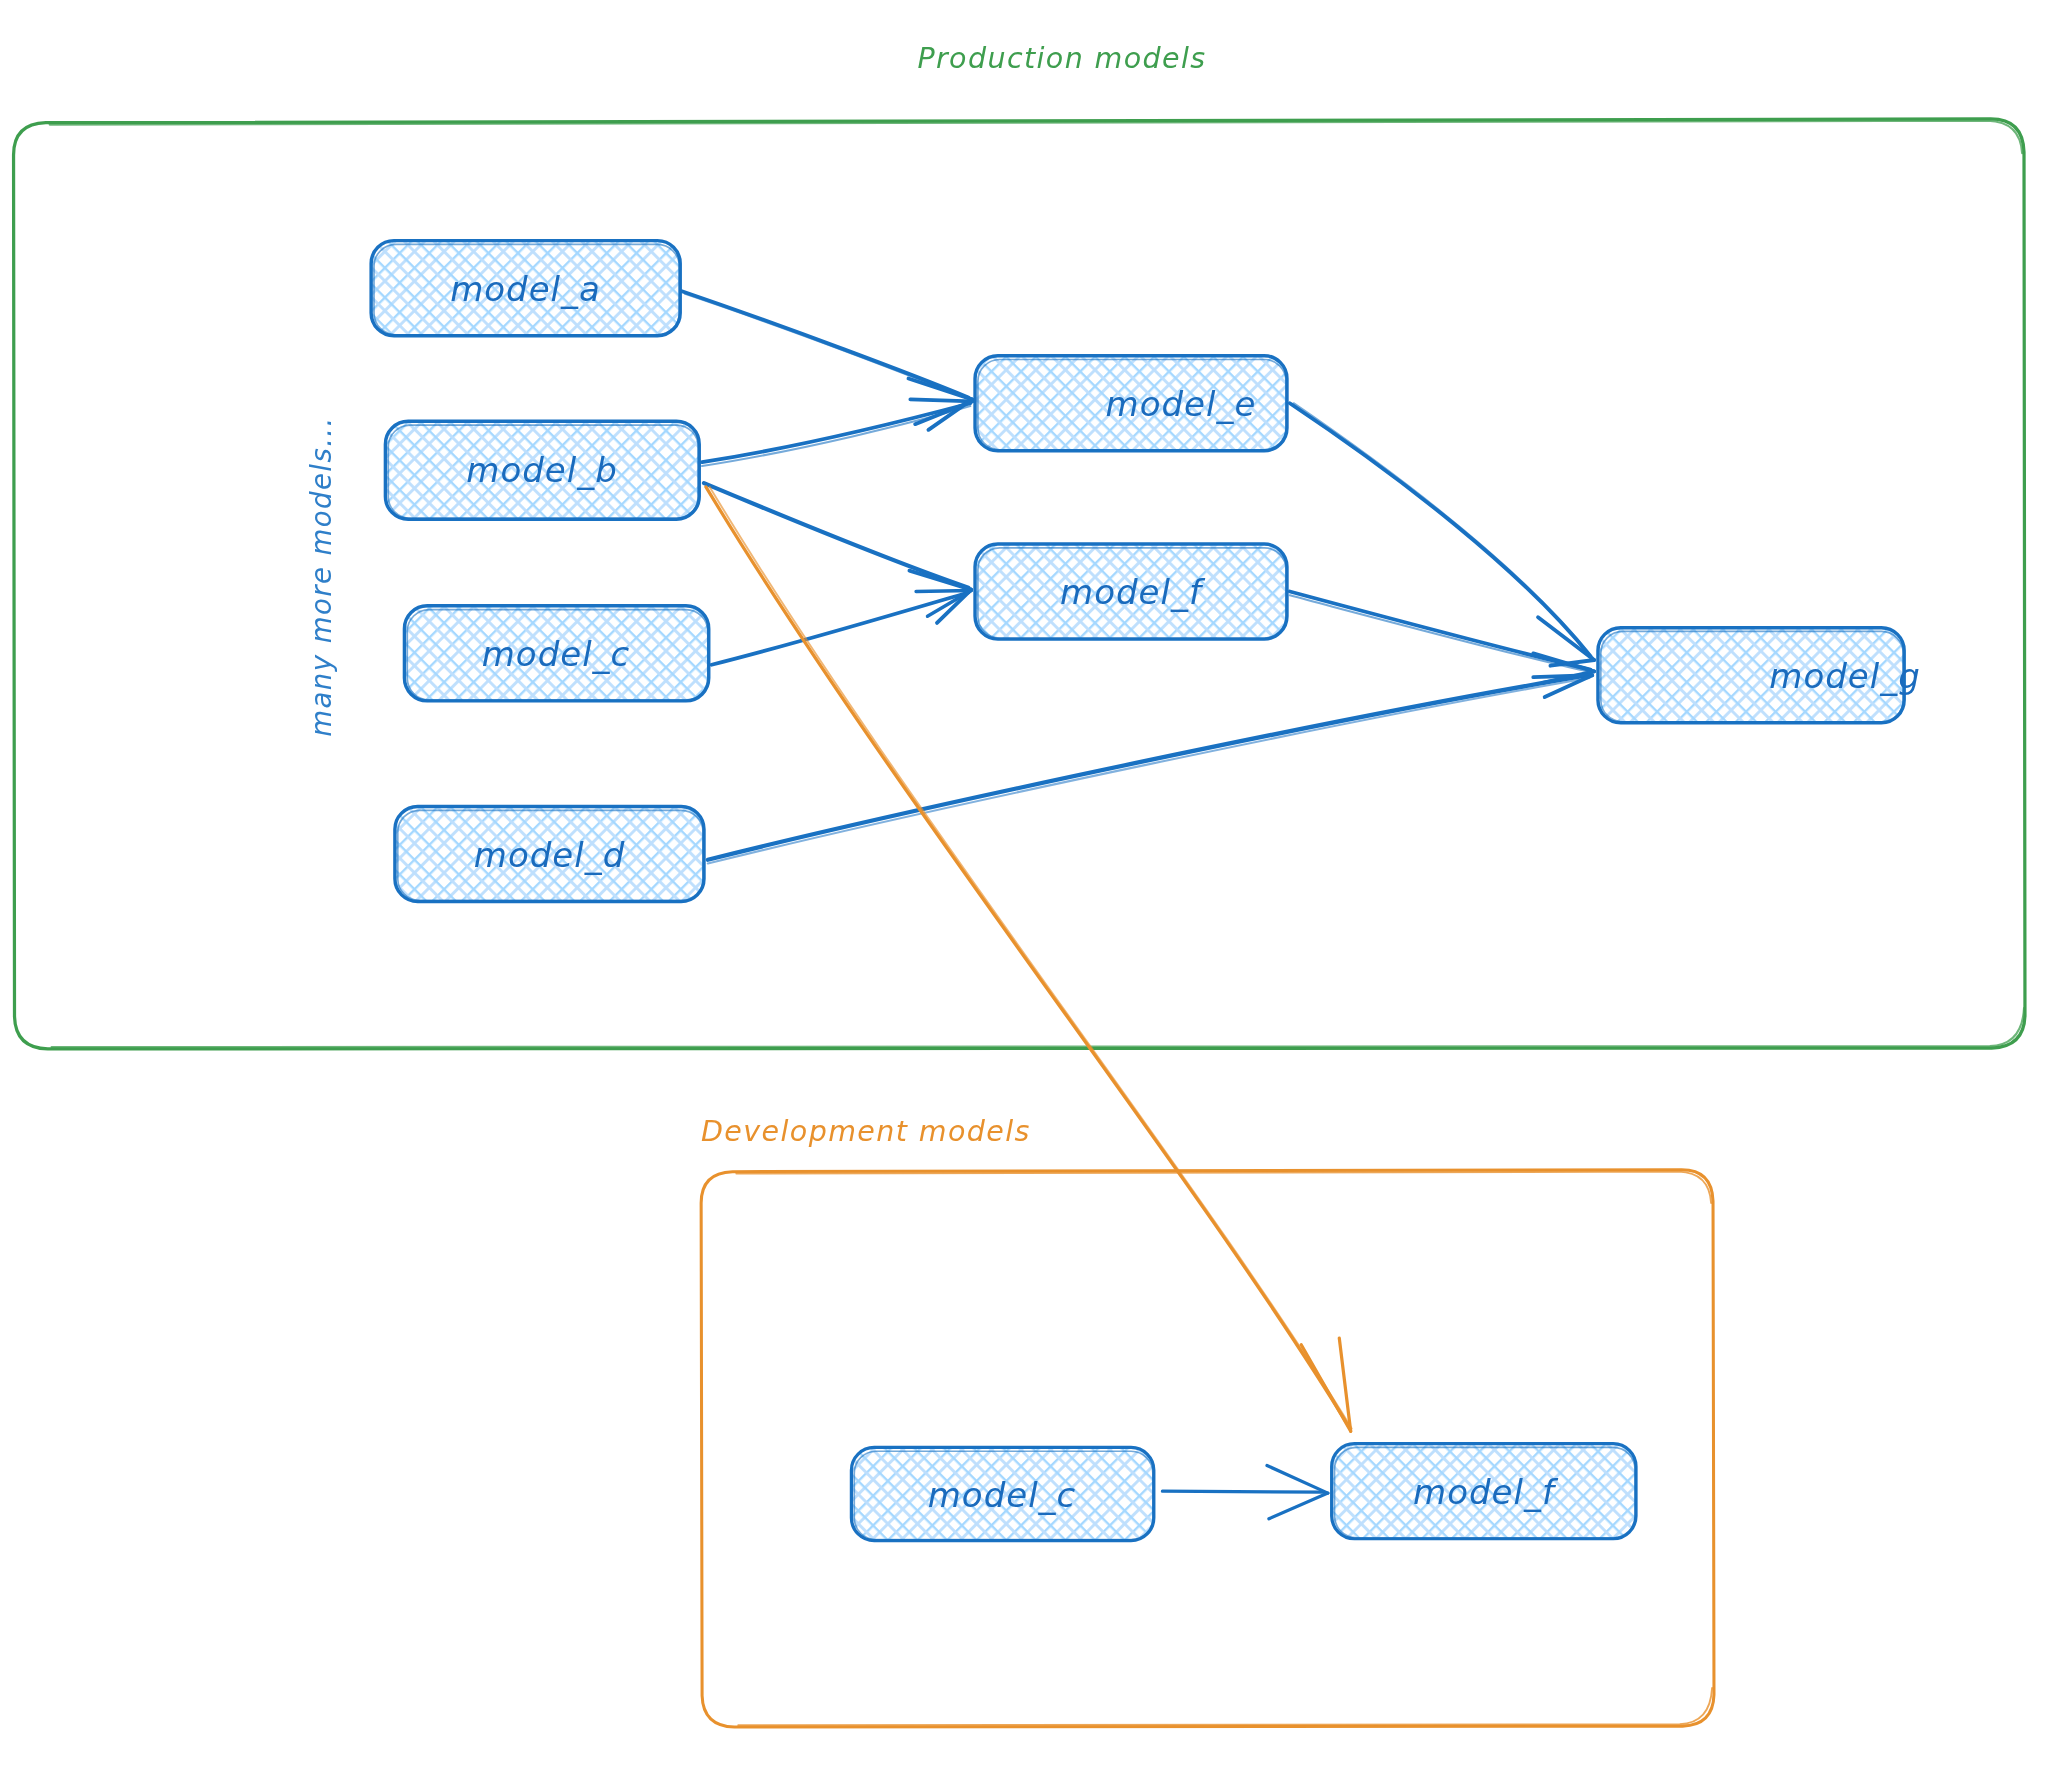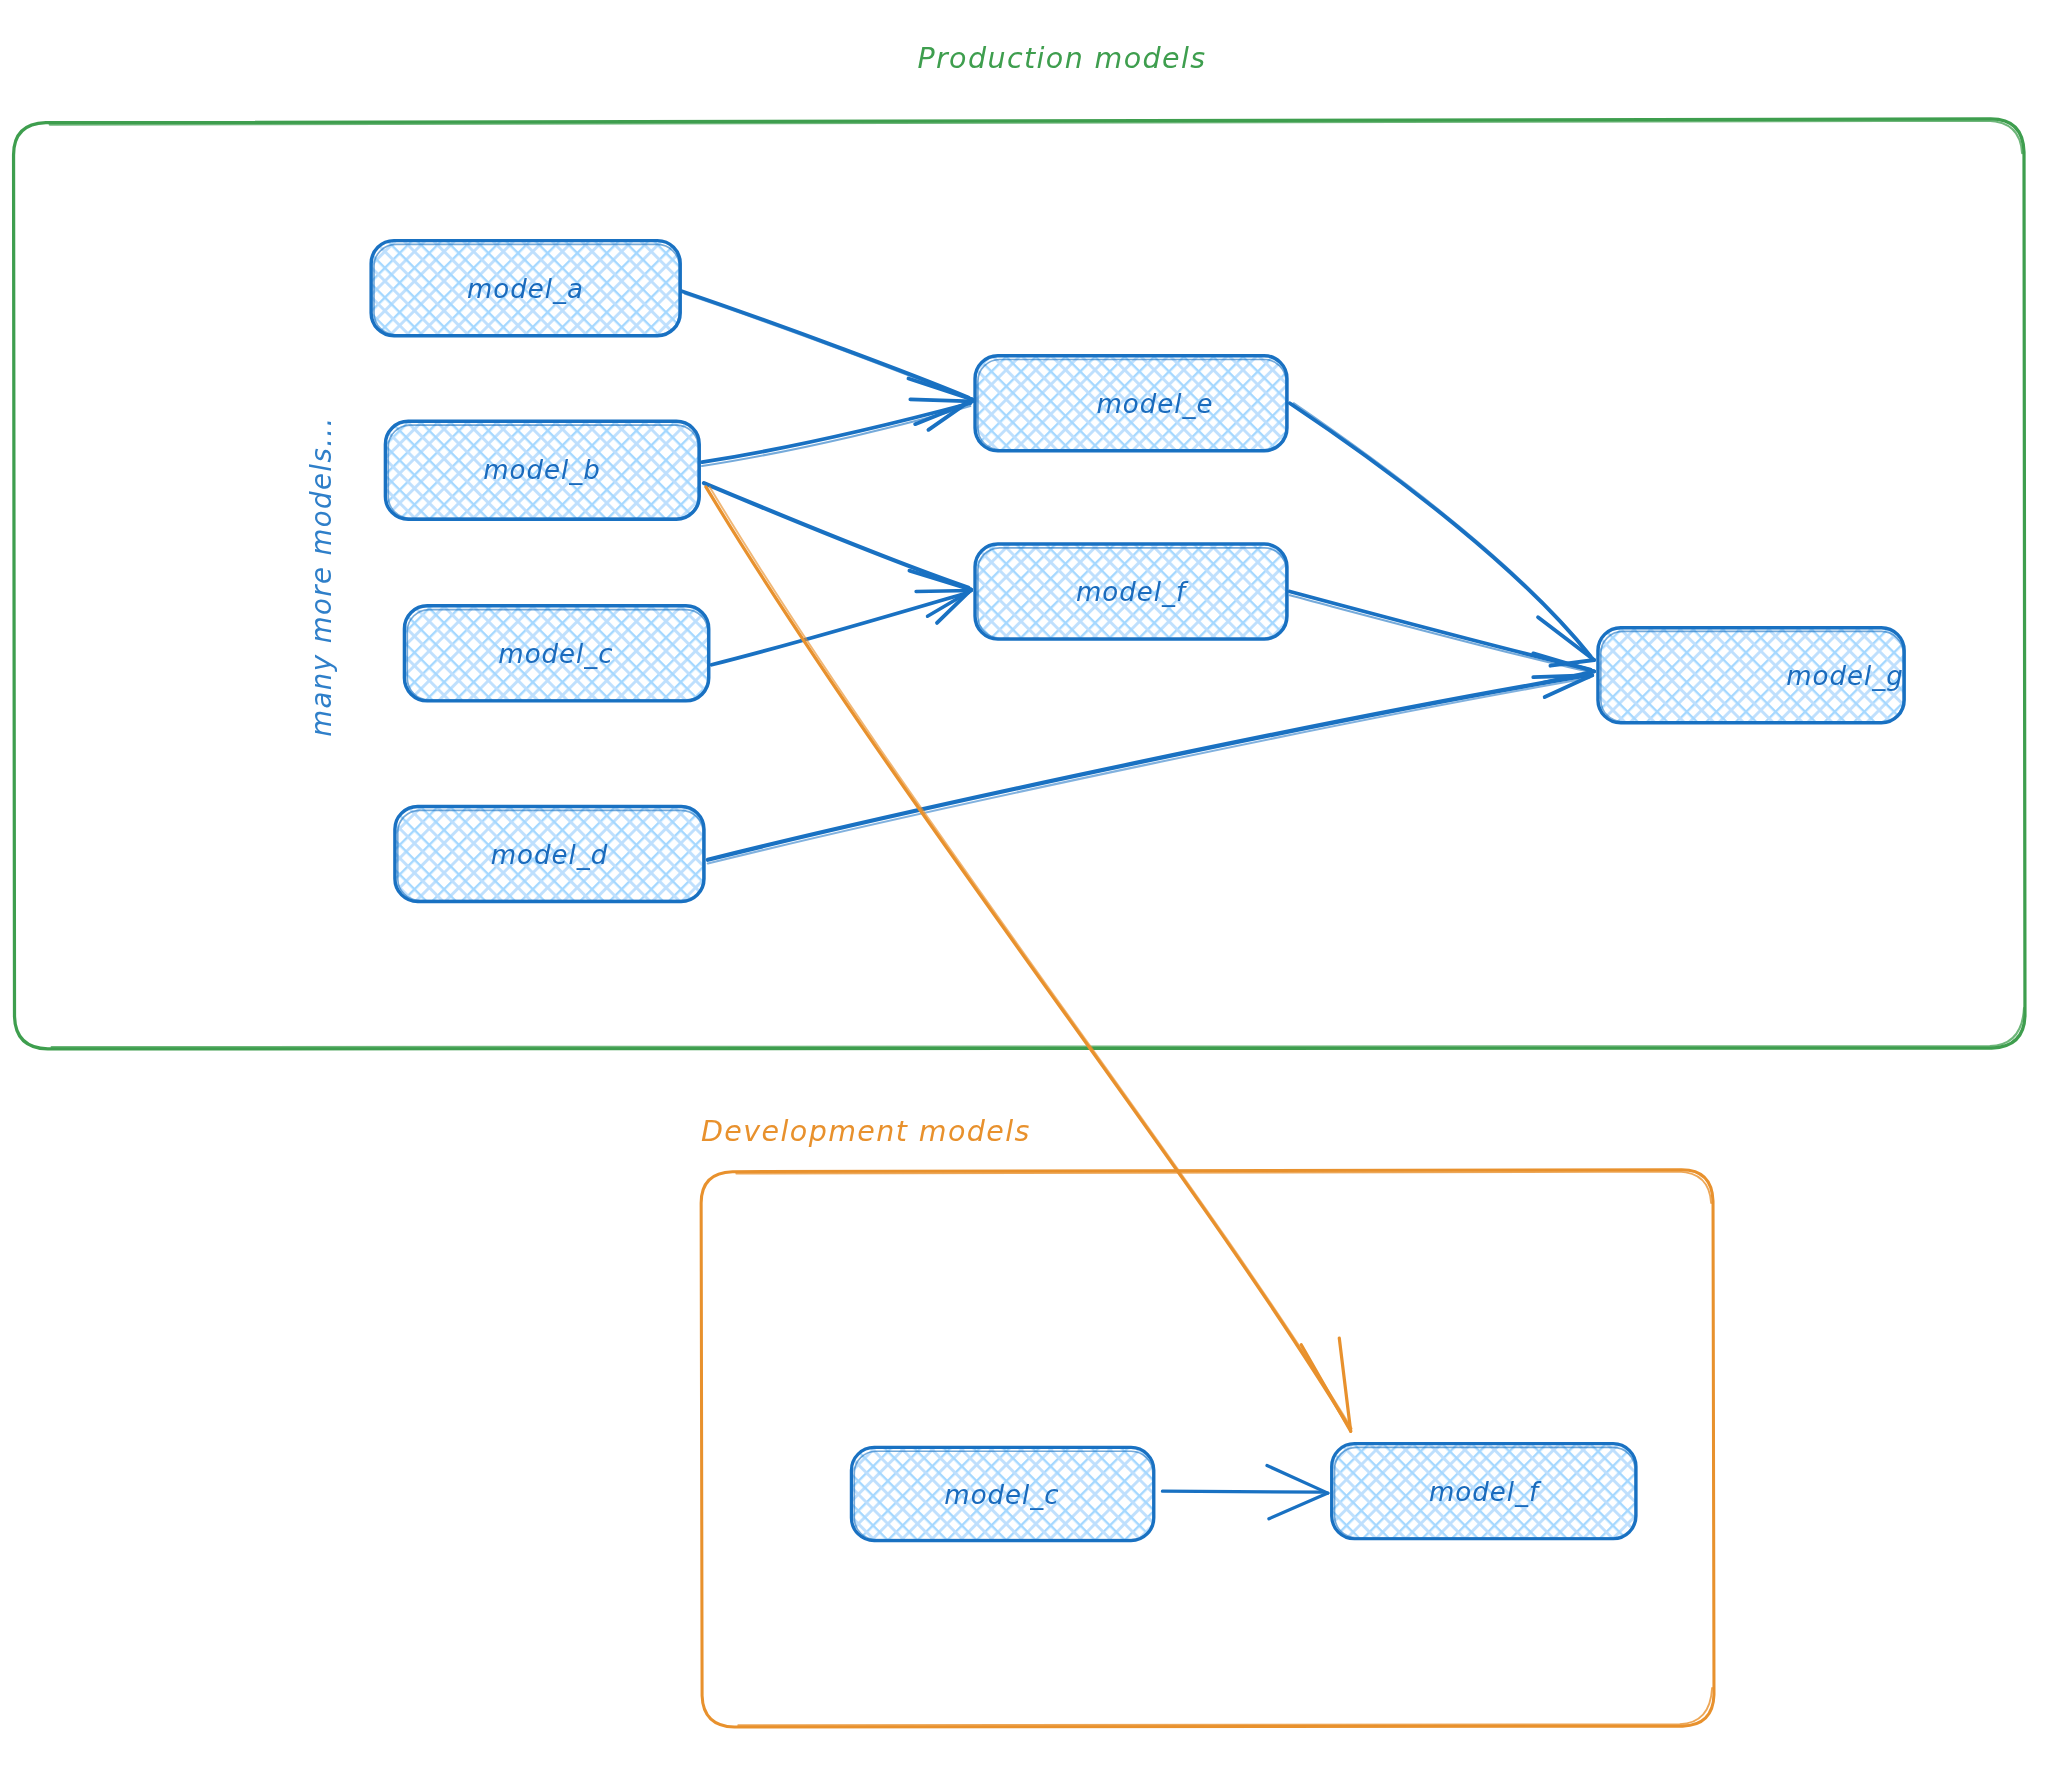--- a/index.html
+++ b/index.html
@@ -47,21 +47,21 @@
     text-align: left;
     color: #e8912d;
   }
   .node-label {
     position: absolute;
     display: flex;
     align-items: center;
     justify-content: center;
     color: #1a6bbd;
     font-family: "DejaVu Sans", sans-serif;
-    font-size: 26px;
+    font-size: 34px;
     font-style: italic;
     letter-spacing: 1px;
     pointer-events: none;
   }
   #side-note {
     position: absolute;
     left: 160px;
     top: 557px;
     width: 323px;
     height: 38px;
@@ -211,20 +211,20 @@
   <div class="grp-title" id="prod-title">Production models</div>
 
   <div class="grp-title" id="dev-title">Development models</div>
 
   <div id="side-note">many more models...</div>
 
   <div class="node-label" style="left:371px;  top:241px;  width:309px; height:95px;">model_a</div>
   <div class="node-label" style="left:385px;  top:421px;  width:314px; height:98px;">model_b</div>
   <div class="node-label" style="left:404px;  top:606px;  width:304px; height:95px;">model_c</div>
   <div class="node-label" style="left:395px;  top:807px;  width:309px; height:95px;text-align:right;">model_d</div>
-  <div class="node-label" style="left:995px; top:356px;  width:320px; height:95px;">model_e</div>
+  <div class="node-label" style="left:1021px; top:356px;  width:320px; height:95px;">model_e</div>
   <div class="node-label" style="left:975px; top:544px;  width:312px; height:95px;">model_f</div>
   <div class="node-label" style="left:1692px; top:628px;  width:306px; height:95px;">model_g</div>
   <div class="node-label" style="left:851px;  top:1448px; width:302px; height:93px;">model_c</div>
   <div class="node-label" style="left:1332px; top:1444px; width:304px; height:95px;">model_f</div>
 
 </div>
 
 
 </body></html>

